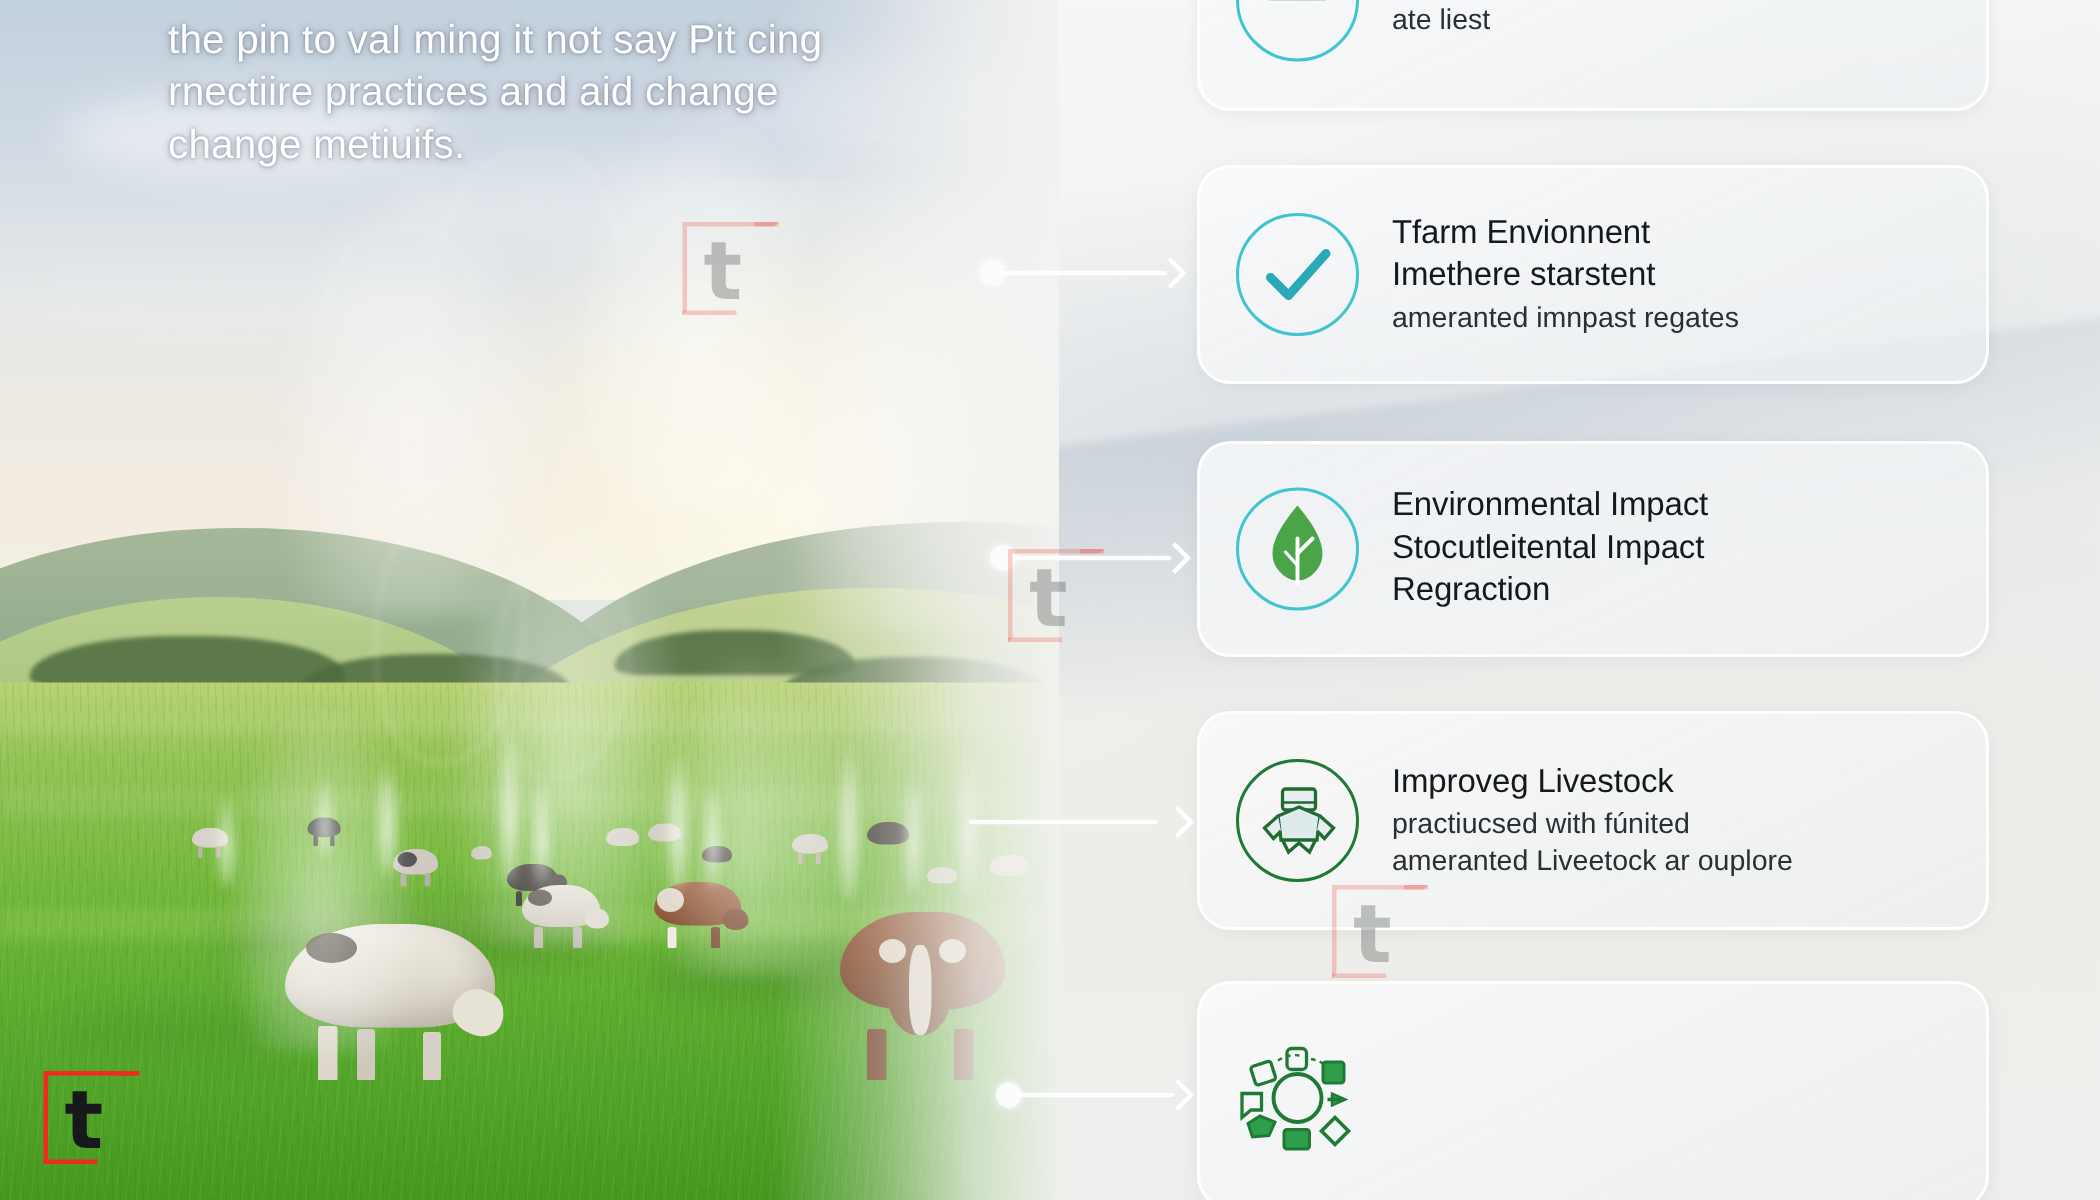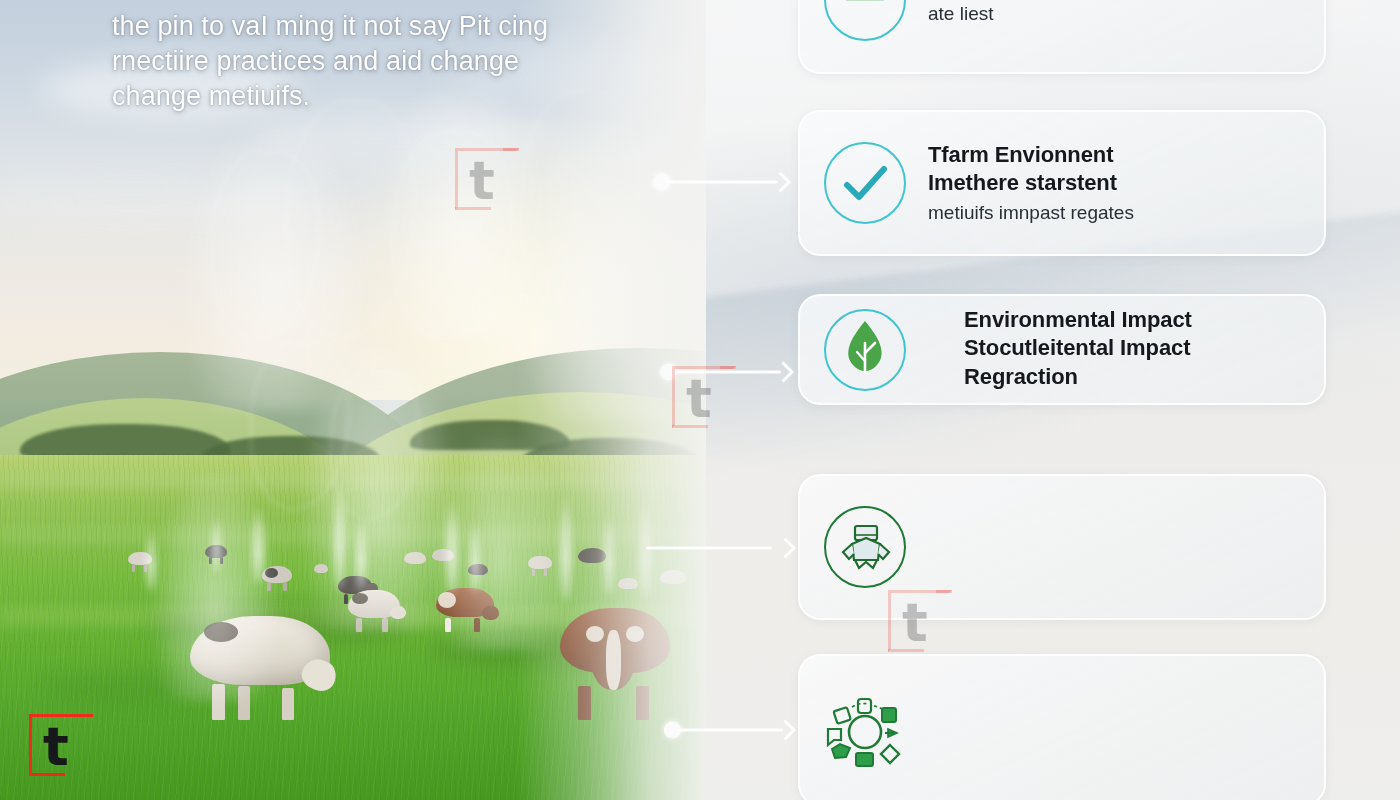--- a/index.html
+++ b/index.html
@@ -216,21 +216,21 @@
     border-radius: 22px;
     background: linear-gradient(155deg, rgba(250,251,252,0.80) 0%, rgba(236,239,241,0.72) 100%);
     border: 2px solid rgba(255,255,255,0.92);
     box-shadow: 0 2px 10px rgba(120,130,140,0.10);
     display: flex;
     align-items: center;
     padding: 0 22px;
   }
   #card-0 { top: -74px;  height: 148px; }
   #card-1 { top: 110px;  height: 146px; }
-  #card-2 { top: 294px;  height: 111px; gap: 36px; }
+  #card-2 { top: 294px;  height: 144px; }
   #card-3 { top: 474px;  height: 146px; }
   #card-4 { top: 654px;  height: 152px; }
 
   .card-icon {
     flex: 0 0 86px;
     height: 86px;
     position: relative;
     margin-right: 20px;
   }
   .icon-ring {
@@ -238,21 +238,21 @@
     transform: translate(-50%,-50%);
     width: 82px; height: 82px;
     border-radius: 50%;
   }
   .ring-cyan { border: 2.5px solid #3fc4d0; }
   .ring-green { border: 2.5px solid #1f7a36; }
 
   .card-text { flex: 1 1 auto; min-width: 0; }
   .card-title {
     font-size: 22px;
-    font-weight: 700;
+    font-weight: 400;
     color: #15181c;
     line-height: 1.30;
     letter-spacing: -.1px;
     white-space: pre-line;
   }
   .card-sub {
     font-size: 19px;
     font-weight: 400;
     color: #2a2f35;
     line-height: 1.32;
@@ -498,21 +498,21 @@
     <div class="card" id="card-1">
       <div class="card-icon">
         <div class="icon-ring ring-cyan"></div>
         <svg width="86" height="86" viewBox="0 0 86 86" style="position:absolute;left:0;top:0;">
           <polyline points="25,45 37,57 62,29" fill="none" stroke="#2aa9b8" stroke-width="6" stroke-linecap="round" stroke-linejoin="round"></polyline>
         </svg>
       </div>
       <div class="card-text">
         <div class="card-title">Tfarm Envionnent
 Imethere starstent</div>
-        <div class="card-sub">metiuifs imnpast regates</div>
+        <div class="card-sub">ameranted imnpast regates</div>
       </div>
     </div>
 
     <div class="card" id="card-2">
       <div class="card-icon">
         <div class="icon-ring ring-cyan"></div>
         <svg width="86" height="86" viewBox="0 0 86 86" style="position:absolute;left:0;top:0;">
           <path d="M43 14 C60 34, 64 48, 55 58 C48 66, 38 66, 31 58 C22 48, 26 34, 43 14 Z" fill="#4aa548"></path>
           <path d="M43 66 L43 36" stroke="#ffffff" stroke-width="2.6" stroke-linecap="round"></path>
           <path d="M43 46 L53 36" stroke="#ffffff" stroke-width="2.6" stroke-linecap="round"></path>
@@ -531,20 +531,25 @@
       <div class="card-icon">
         <div class="icon-ring ring-green"></div>
         <svg width="86" height="86" viewBox="0 0 86 86" style="position:absolute;left:0;top:0;">
           <rect x="33" y="22" width="22" height="14" rx="2" fill="#e8eef0" stroke="#1f6b30" stroke-width="2.2"></rect>
           <line x1="33" y1="31" x2="55" y2="31" stroke="#1f6b30" stroke-width="1.6"></line>
           <path d="M30 40 L44 34 L58 40 L56 56 L32 56 Z" fill="#dfeaec" stroke="#1f6b30" stroke-width="2.2"></path>
           <path d="M30 40 L21 48 L27 55 L32 50" fill="#e8eef0" stroke="#1f6b30" stroke-width="2.2"></path>
           <path d="M58 40 L67 48 L61 55 L56 50" fill="#e8eef0" stroke="#1f6b30" stroke-width="2.2"></path>
           <path d="M33 56 L37 64 L44 58 L51 64 L55 56" fill="none" stroke="#1f6b30" stroke-width="2.2"></path>
         </svg>
+      </div>
+      <div class="card-text">
+        <div class="card-title">Improveg Livestock</div>
+        <div class="card-sub">practiucsed with fúnited
+ameranted Liveetock ar ouplore</div>
       </div>
     </div>
 
     <div class="card" id="card-4">
       <div class="card-icon">
         <svg width="86" height="86" viewBox="0 0 86 86" style="position:absolute;left:0;top:0;">
           <circle cx="43" cy="45" r="16" fill="none" stroke="#1f7a36" stroke-width="2.6"></circle>
           <rect x="36" y="12" width="13" height="14" rx="3" fill="none" stroke="#1f7a36" stroke-width="2.2"></rect>
           <rect x="13" y="22" width="14" height="13" rx="2" transform="rotate(-18 20 28)" fill="none" stroke="#1f7a36" stroke-width="2.2"></rect>
           <rect x="60" y="21" width="14" height="14" rx="2" fill="#2f9e4a" stroke="#1f7a36" stroke-width="2"></rect>

